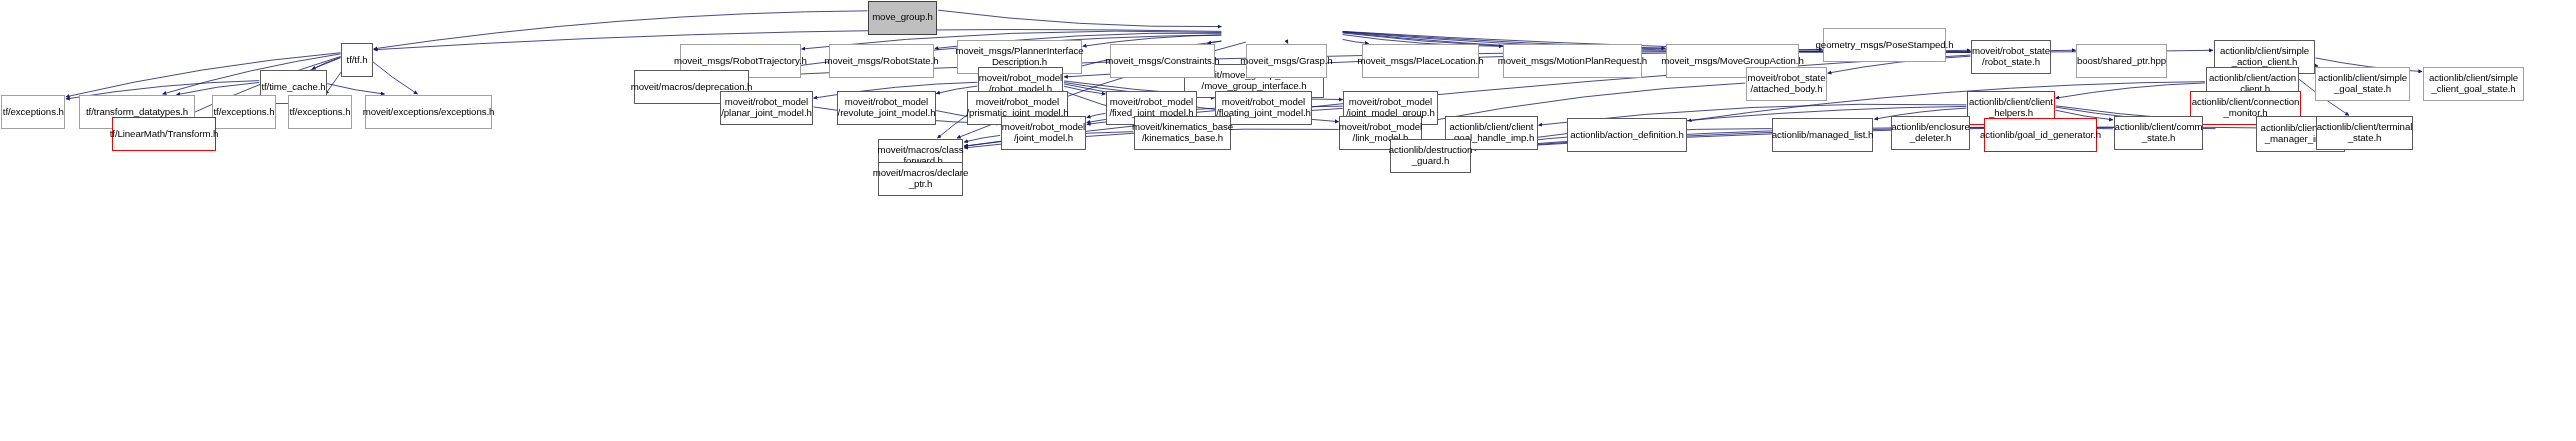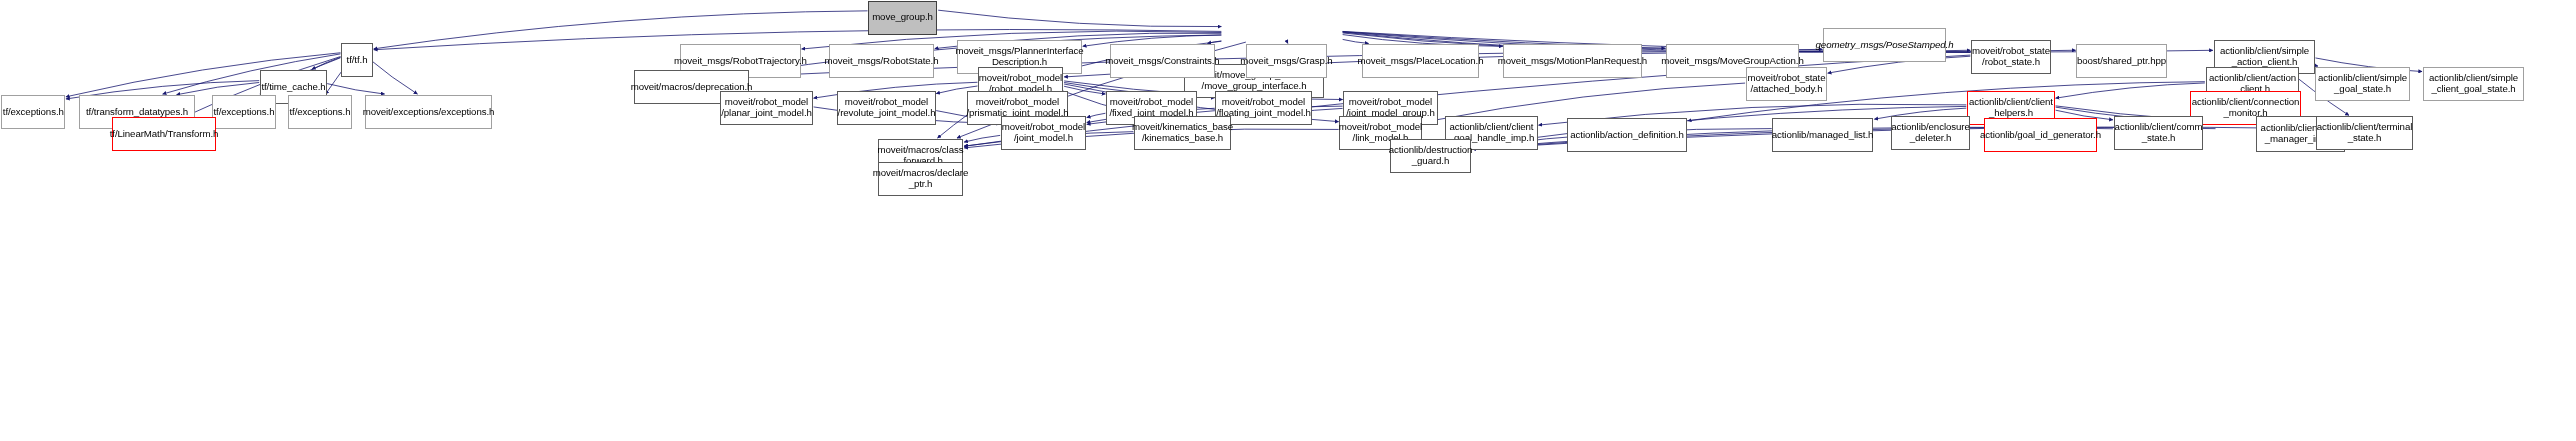--- a/index.html
+++ b/index.html
@@ -121,21 +121,21 @@
       <div class="node thick" style="left: 341px; top: 43px; width: 32px; height: 14.7px;">tf/tf.h</div>
       <div class="node" style="left: 680px; top: 44px; width: 121px; height: 14.7px;">moveit_msgs/RobotTrajectory.h</div>
       <div class="node" style="left: 829px; top: 44px; width: 105px; height: 14.7px;">moveit_msgs/RobotState.h</div>
       <div class="node" style="left: 957px; top: 40px; width: 125px; height: 22.7px;">moveit_msgs/PlannerInterface
 Description.h</div>
       <div class="node" style="left: 1110px; top: 44px; width: 105px; height: 14.7px;">moveit_msgs/Constraints.h</div>
       <div class="node" style="left: 1246px; top: 44px; width: 81px; height: 14.7px;">moveit_msgs/Grasp.h</div>
       <div class="node" style="left: 1362px; top: 44px; width: 117px; height: 14.7px;">moveit_msgs/PlaceLocation.h</div>
       <div class="node" style="left: 1503px; top: 44px; width: 139px; height: 14.7px;">moveit_msgs/MotionPlanRequest.h</div>
       <div class="node" style="left: 1666px; top: 44px; width: 133px; height: 14.7px;">moveit_msgs/MoveGroupAction.h</div>
-      <div class="node" style="left: 1823px; top: 28px; width: 123px; height: 15px; font-style: italic;">geometry_msgs/PoseStamped.h</div>
+      <div class="node" style="left: 1823px; top: 28px; width: 123px; height: 15px;">geometry_msgs/PoseStamped.h</div>
       <div class="node thick" style="left: 1971px; top: 40px; width: 80px; height: 22.7px;">moveit/robot_state
 /robot_state.h</div>
       <div class="node" style="left: 2076px; top: 44px; width: 91px; height: 14.7px;">boost/shared_ptr.hpp</div>
       <div class="node thick" style="left: 2214px; top: 40px; width: 101px; height: 22.7px;">actionlib/client/simple
 _action_client.h</div>
       <div class="node thick" style="left: 634px; top: 70px; width: 115px; height: 14.7px;">moveit/macros/deprecation.h</div>
       <div class="node thick" style="left: 978px; top: 67px; width: 85px; height: 22.7px;">moveit/robot_model
 /robot_model.h</div>
       <div class="node" style="left: 1746px; top: 67px; width: 81px; height: 22.7px;">moveit/robot_state
 /attached_body.h</div>

